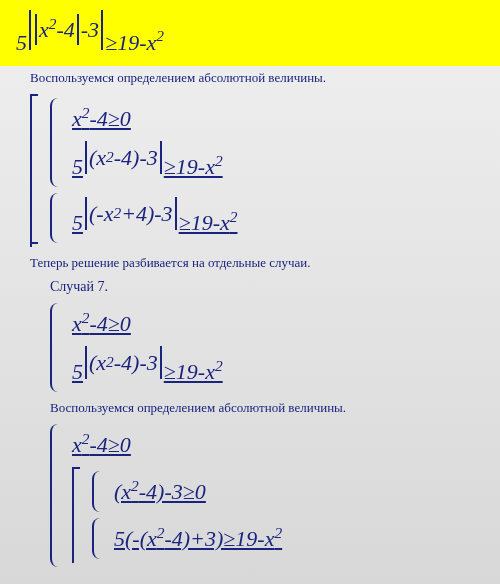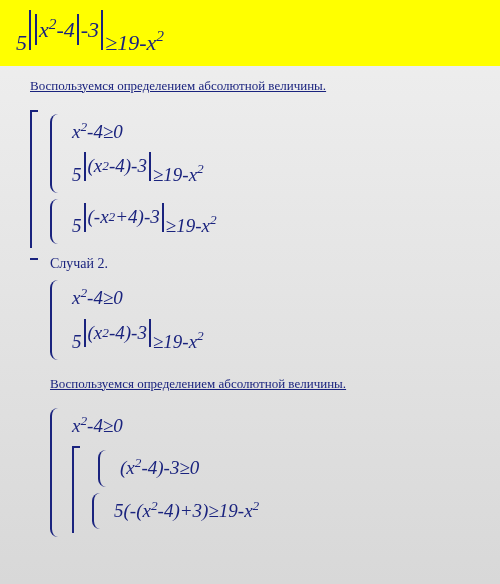--- a/index.html
+++ b/index.html
@@ -17,44 +17,44 @@
   .main-eq {
     background: #ffff00;
     padding: 10px 16px;
     font-size: 22px;
     font-style: italic;
     color: #1a237e;
     font-family: 'Times New Roman', serif;
   }
   .hint {
     color: #1a237e;
-    text-decoration: underline;
     font-size: 13px;
-    padding: 12px 30px;
+    padding: 4px 30px;
     font-style: normal;
   }
   .plain-text {
     color: #1a237e;
     font-size: 13px;
     padding: 4px 30px;
     font-style: normal;
   }
   .case-label {
     color: #1a237e;
     font-size: 14px;
     padding: 4px 50px;
     font-style: normal;
   }
   .math-block {
     color: #1a237e;
     font-style: italic;
-    font-size: 19px;
+    font-size: 22px;
     padding: 4px 30px;
     display: flex;
     align-items: flex-start;
+    text-decoration: underline;
   }
   .math-block.indent1 { padding-left: 50px; }
   .bracket {
     font-size: 18px;
     display: inline-block;
     align-self: stretch;
     width: 10px;
     position: relative;
     margin-right: 4px;
   }
@@ -132,41 +132,42 @@
       </div>
       <div style="display:flex;">
         <div class="bracket bracket-curly"></div>
         <div class="stack">
           <div class="line">5<span class="abs">(-x<sup>2</sup>+4)-3</span>≥19-x<sup>2</sup></div>
         </div>
       </div>
     </div>
   </div>
 
+  <div class="plain-text">Теперь решение разбивается на отдельные случаи.</div>
 
-  <div class="case-label">Случай 2.</div>
+  <div class="case-label">Случай 7.</div>
 
   <div class="math-block indent1">
     <div class="bracket bracket-curly"></div>
     <div class="stack">
       <div class="line">x<sup>2</sup>-4≥0</div>
       <div class="line">5<span class="abs">(x<sup>2</sup>-4)-3</span>≥19-x<sup>2</sup></div>
     </div>
   </div>
 
   <div class="hint" style="padding-left:50px;">Воспользуемся определением абсолютной величины.</div>
 
   <div class="math-block indent1">
     <div class="bracket bracket-curly"></div>
     <div class="stack">
       <div class="line">x<sup>2</sup>-4≥0</div>
       <div style="display:flex;">
         <div class="bracket bracket-square" style="--h:140px;"></div>
         <div class="stack">
-          <div style="display:flex;margin-left:6px;">
+          <div style="display:flex;">
             <div class="bracket bracket-curly"></div>
             <div class="stack">
               <div class="line">(x<sup>2</sup>-4)-3≥0</div>
             </div>
           </div>
           <div style="display:flex;">
             <div class="bracket bracket-curly"></div>
             <div class="stack">
               <div class="line">5(-(x<sup>2</sup>-4)+3)≥19-x<sup>2</sup></div>
             </div>

